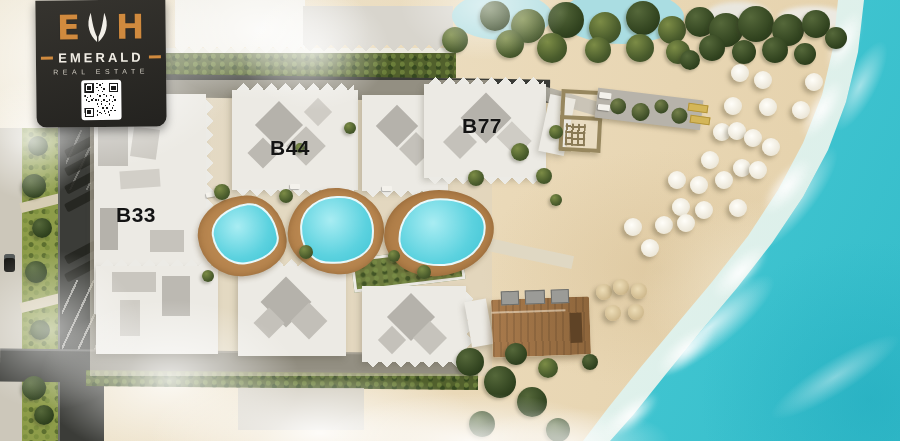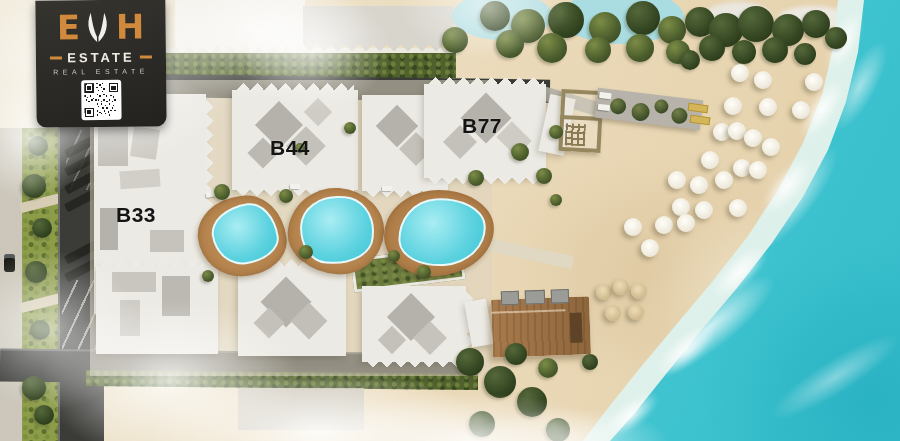--- a/index.html
+++ b/index.html
@@ -317,21 +317,21 @@
     <div class="emh">
       <span class="lt">E</span>
       <svg width="30" height="36" viewBox="0 0 40 44" aria-hidden="true">
         <path fill="#f2efe8" d="M19 42 C9 33 4 19 11 3 C13 16 15 27 19 35 Z"></path>
         <path fill="#f2efe8" d="M21 42 C31 33 36 19 29 3 C27 16 25 27 21 35 Z"></path>
       </svg>
       <span class="lt">H</span>
     </div>
     <div class="brandrow">
       <span class="dash"></span>
-      <span class="brand">ESTATE</span>
+      <span class="brand">EMERALD</span>
       <span class="dash"></span>
     </div>
     <div class="tagline">REAL ESTATE</div>
     <div class="qr">
       <svg width="34" height="34" viewBox="0 0 25 25" shape-rendering="crispEdges" aria-hidden="true">
         <g fill="#1a1a1a">
           <rect x="0" y="0" width="7" height="7"></rect>
             <rect x="18" y="0" width="7" height="7"></rect>
             <rect x="0" y="18" width="7" height="7"></rect>
         </g>

